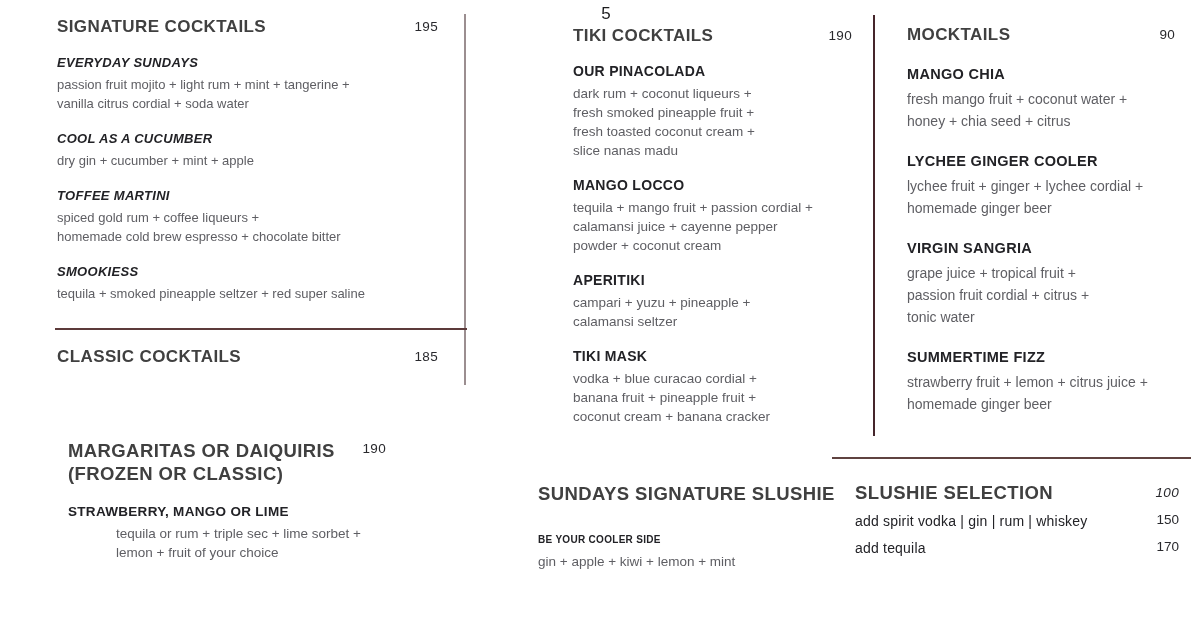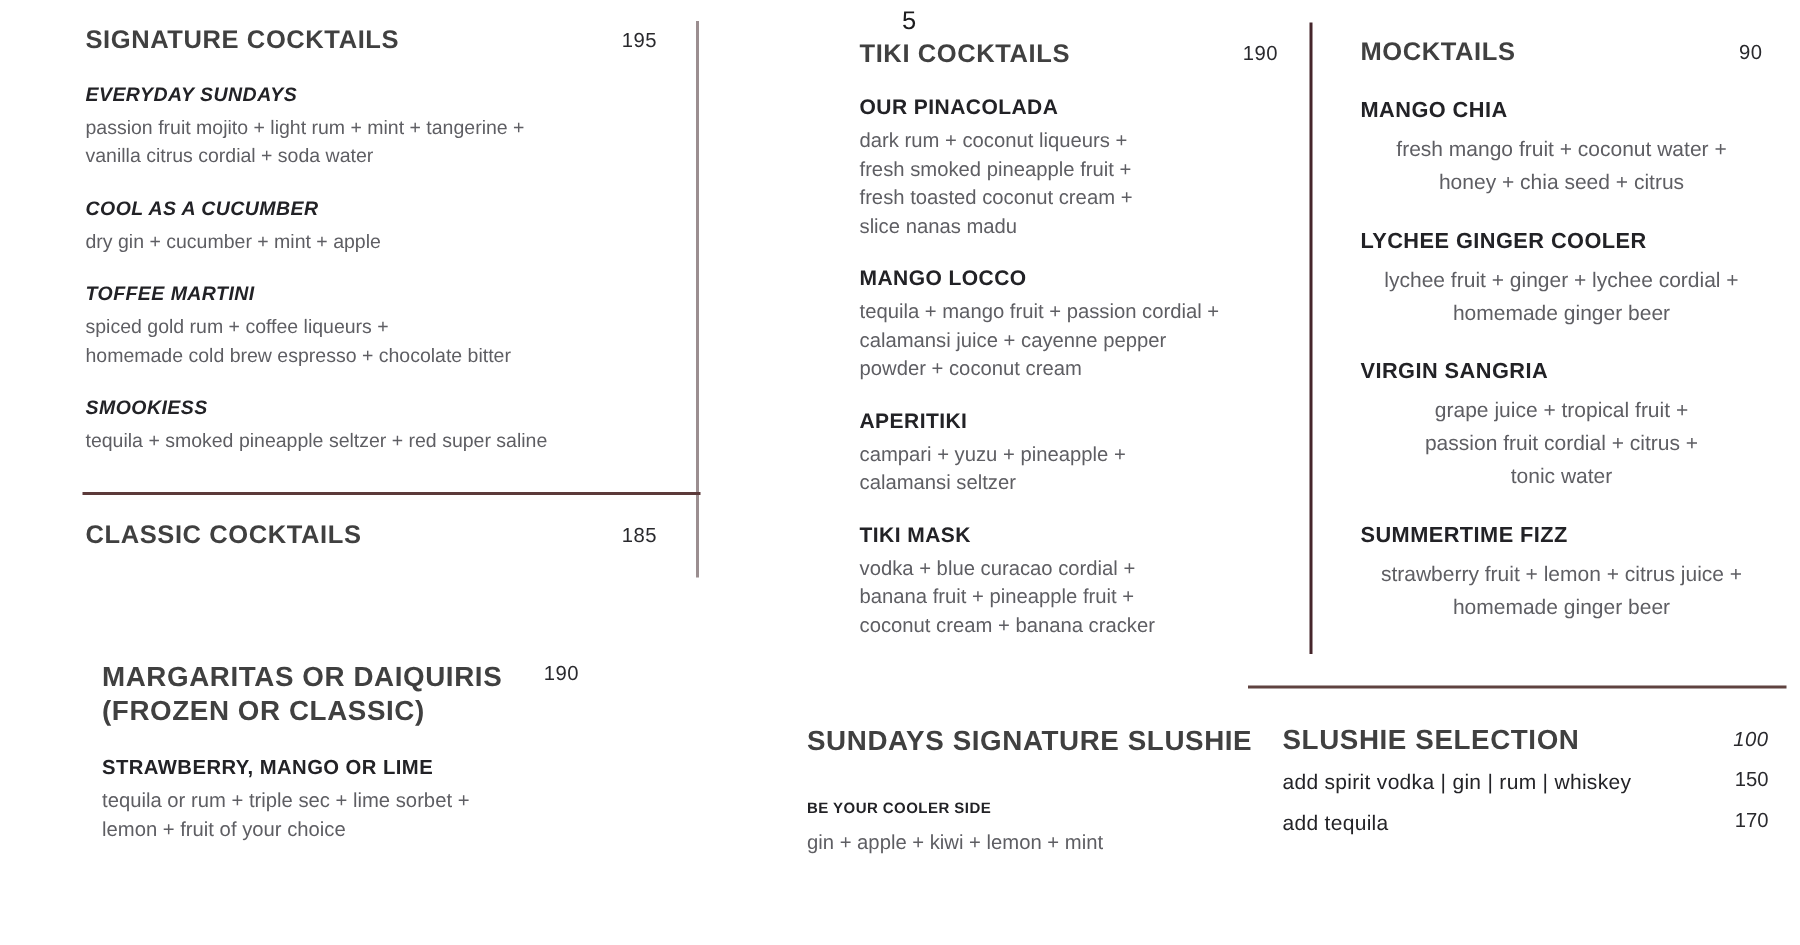--- a/index.html
+++ b/index.html
@@ -21,30 +21,30 @@
   .col-left .item-desc { font-size:13px; line-height:19px; margin-top:4px; }
   .col-left .item { margin-top:18px; }
   .col-left .item:first-of-type { margin-top:20px; }
 
   .col-mid .item-name { font-size:14px; line-height:17px; }
   .col-mid .item-desc { font-size:13.5px; line-height:19px; margin-top:4px; }
   .col-mid .item { margin-top:17px; }
   .col-mid .item:first-of-type { margin-top:22px; }
 
   .col-right .item-name { font-size:14.5px; line-height:18px; }
-  .col-right .item-desc { font-size:14px; line-height:22px; margin-top:5px;text-align:center; }
+  .col-right .item-desc { font-size:14px; line-height:22px; margin-top:5px; }
   .col-right .item { margin-top:20px; }
   .col-right .item:first-of-type { margin-top:30px; }
 
   
   .col-left      { position:absolute; left:57px;  top:17px;  width:381px; }
   .classic-head  { position:absolute; left:57px;  top:347px; width:381px; }
   .margarita-sec { position:absolute; left:68px;  top:439px; width:318px; }
   .margarita-sec .item-name { font-size:13.5px; line-height:17px; }
-  .margarita-sec .item-desc { font-size:13.5px; line-height:19px; margin-top:4px; }
+  .margarita-sec .item-desc { font-size:13.5px; line-height:19px; margin-top:4px;margin-left:48px; }
   .margarita-sec .item { margin-top:18px; }
 
   .page-num  { position:absolute; left:586px; top:4px; width:40px; text-align:center;
                font-size:17px; color:#1c1c1e; font-weight:400; }
   .col-mid   { position:absolute; left:573px; top:26px; width:279px; }
   .mid-slush { position:absolute; left:538px; top:482px; width:322px; }
   .mid-slush .item { margin-top:26px; }
   .mid-slush .item-name { font-size:10px; line-height:17px; }
   .mid-slush .item-desc { font-size:13.5px; line-height:19px; margin-top:4px; }
 

